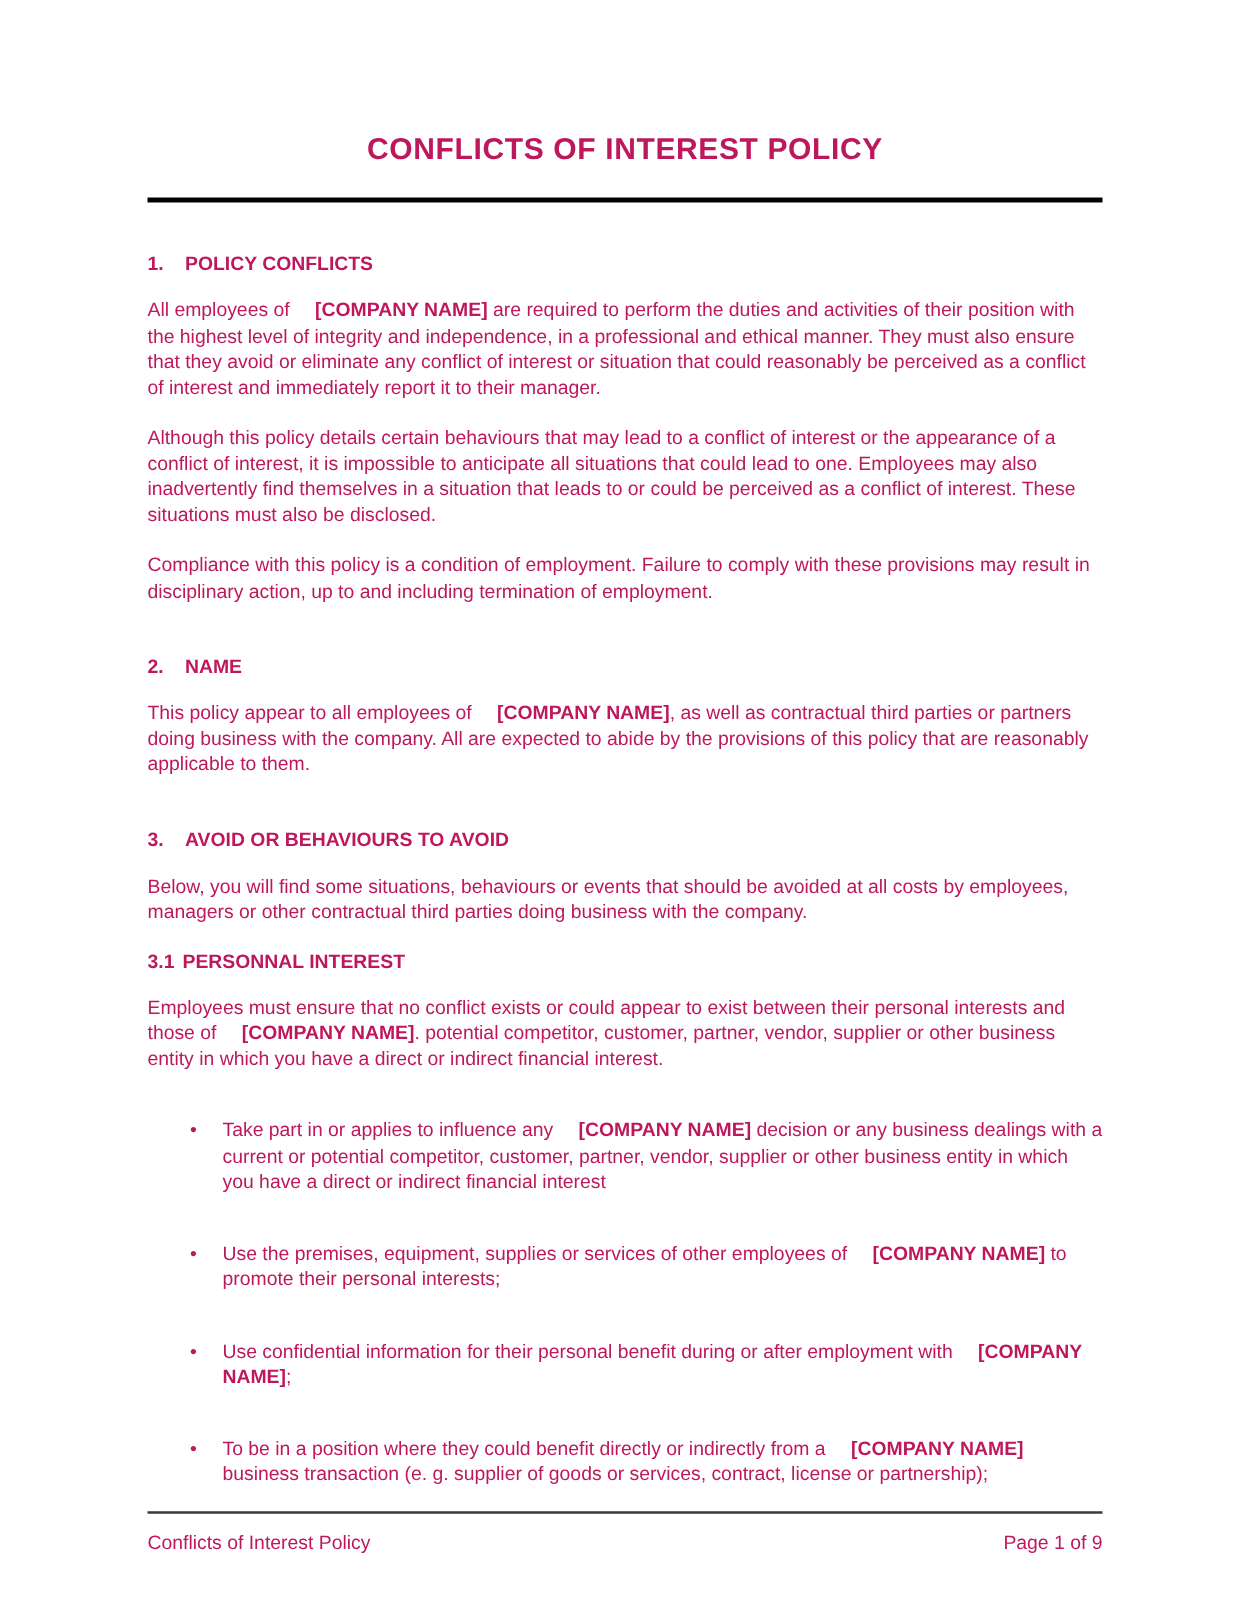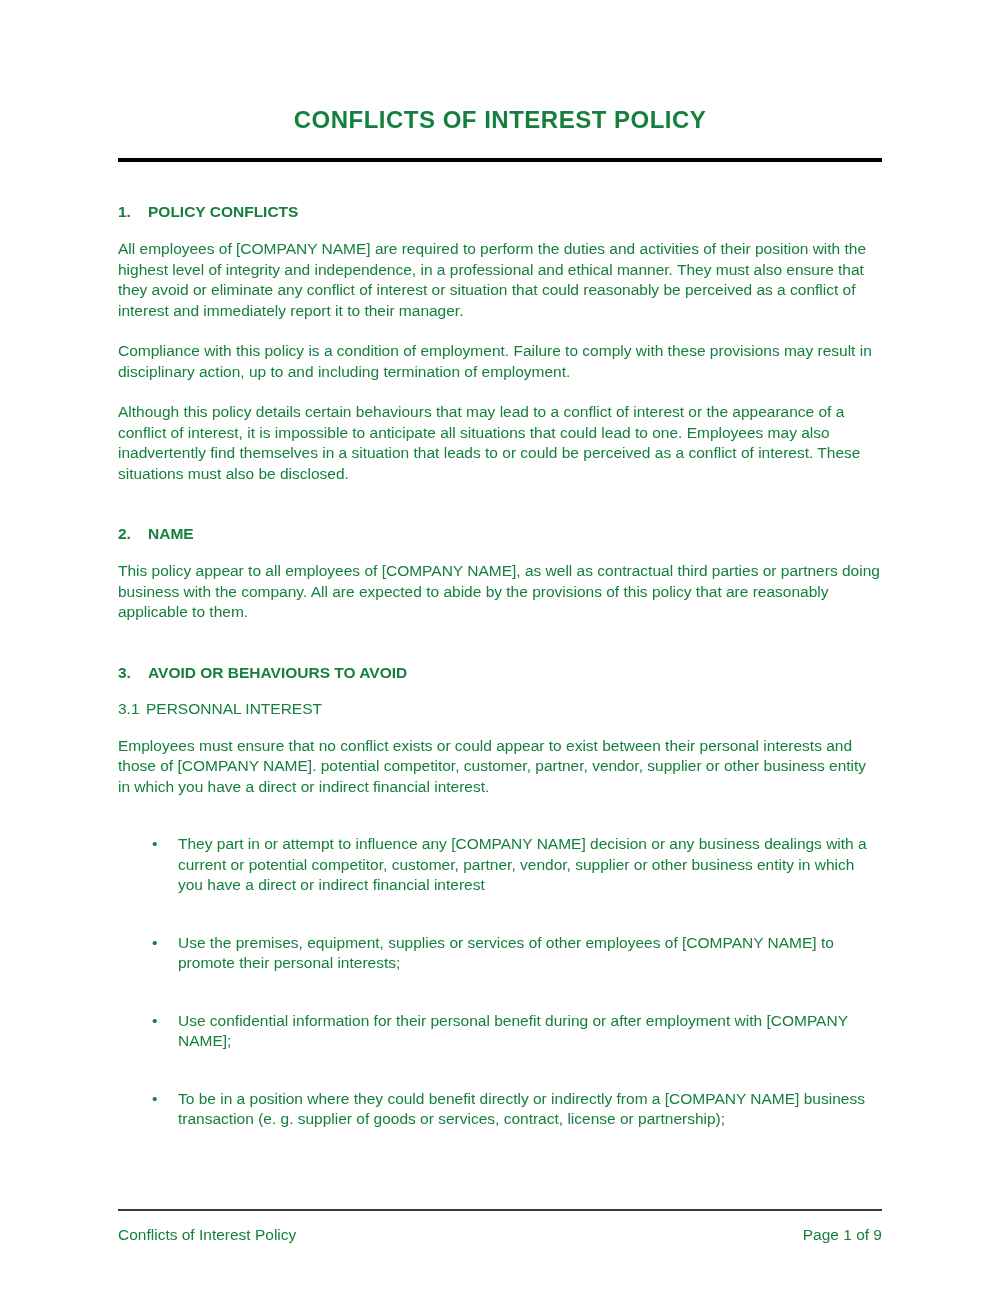--- a/index.html
+++ b/index.html
@@ -6,21 +6,21 @@
     margin: 0;
     padding: 0;
     background: #ffffff;
   }
   .page {
     position: relative;
     width: 1000px;
     height: 1290px;
     background: #ffffff;
     font-family: "Liberation Sans", "DejaVu Sans", sans-serif;
-    color: #15803d;
+    color: #be185d;
     box-sizing: border-box;
     padding: 106px 118px 0 118px;
     overflow: hidden;
   }
   .doc-title {
     text-align: center;
     font-size: 24px;
     font-weight: bold;
     letter-spacing: 0.5px;
     margin: 0 0 0 0;
@@ -36,35 +36,35 @@
     font-weight: bold;
     margin: 41px 0 18px 0;
     display: flex;
   }
   .section-heading .h-num {
     display: inline-block;
     min-width: 30px;
   }
   .sub-heading {
     font-size: 15.5px;
-    font-weight: normal;
+    font-weight: bold;
     margin: 16px 0 18px 0;
     display: flex;
     align-items: center;
   }
   .sub-heading .h-num {
     display: inline-block;
     min-width: 28px;
   }
   p {
     font-size: 15.5px;
     line-height: 20.5px;
     margin: 0 0 20px 0;
   }
-  .b { font-weight: normal; }
+  .b { font-weight: bold; margin-left: 16px; }
   ul.bullets {
     list-style: none;
     margin: 37px 0 0 0;
     padding: 0 0 0 34px;
   }
   ul.bullets li {
     display: flex;
     font-size: 15.5px;
     line-height: 20.5px;
     margin-bottom: 37px;
@@ -95,49 +95,50 @@
 
   <h1 class="doc-title">CONFLICTS OF INTEREST POLICY</h1>
   <div class="title-rule"></div>
 
   <div>
     <div class="section-heading">
       <span class="h-num">1.</span>
       <span>POLICY CONFLICTS</span>
     </div>
     <p><span>All employees of </span><span class="b">[COMPANY NAME]</span><span> are required to perform the duties and activities of their position with the highest level of integrity and independence, in a professional and ethical manner. They must also ensure that they avoid or eliminate any conflict of interest or situation that could reasonably be perceived as a conflict of interest and immediately report it to their manager.</span></p>
+    <p>Although this policy details certain behaviours that may lead to a conflict of interest or the appearance of a conflict of interest, it is impossible to anticipate all situations that could lead to one. Employees may also inadvertently find themselves in a situation that leads to or could be perceived as a conflict of interest. These situations must also be disclosed.</p>
     <p>Compliance with this policy is a condition of employment. Failure to comply with these provisions may result in disciplinary action, up to and including termination of employment.</p>
-    <p>Although this policy details certain behaviours that may lead to a conflict of interest or the appearance of a conflict of interest, it is impossible to anticipate all situations that could lead to one. Employees may also inadvertently find themselves in a situation that leads to or could be perceived as a conflict of interest. These situations must also be disclosed.</p>
   </div>
 
   <div>
     <div class="section-heading">
       <span class="h-num">2.</span>
       <span>NAME</span>
     </div>
     <p><span>This policy appear to all employees of </span><span class="b">[COMPANY NAME]</span><span>, as well as contractual third parties or partners doing business with the company. All are expected to abide by the provisions of this policy that are reasonably applicable to them.</span></p>
   </div>
 
   <div>
     <div class="section-heading">
       <span class="h-num">3.</span>
       <span>AVOID OR BEHAVIOURS TO AVOID</span>
     </div>
+    <p>Below, you will find some situations, behaviours or events that should be avoided at all costs by employees, managers or other contractual third parties doing business with the company.</p>
 
     <div>
       <div class="sub-heading">
         <span class="h-num">3.1</span>
         <span>PERSONNAL INTEREST</span>
       </div>
       <p><span>Employees must ensure that no conflict exists or could appear to exist between their personal interests and those of </span><span class="b">[COMPANY NAME]</span><span>. potential competitor, customer, partner, vendor, supplier or other business entity in which you have a direct or indirect financial interest.</span></p>
 
       <ul class="bullets">
         <li>
           <span class="marker">•</span>
-          <span class="li-text"><span>They part in or attempt to influence any </span><span class="b">[COMPANY NAME]</span><span> decision or any business dealings with a current or potential competitor, customer, partner, vendor, supplier or other business entity in which you have a direct or indirect financial interest</span></span>
+          <span class="li-text"><span>Take part in or applies to influence any </span><span class="b">[COMPANY NAME]</span><span> decision or any business dealings with a current or potential competitor, customer, partner, vendor, supplier or other business entity in which you have a direct or indirect financial interest</span></span>
         </li>
         <li>
           <span class="marker">•</span>
           <span class="li-text"><span>Use the premises, equipment, supplies or services of other employees of </span><span class="b">[COMPANY NAME]</span><span> to promote their personal interests;</span></span>
         </li>
         <li>
           <span class="marker">•</span>
           <span class="li-text"><span>Use confidential information for their personal benefit during or after employment with </span><span class="b">[COMPANY NAME]</span><span>;</span></span>
         </li>
         <li>

